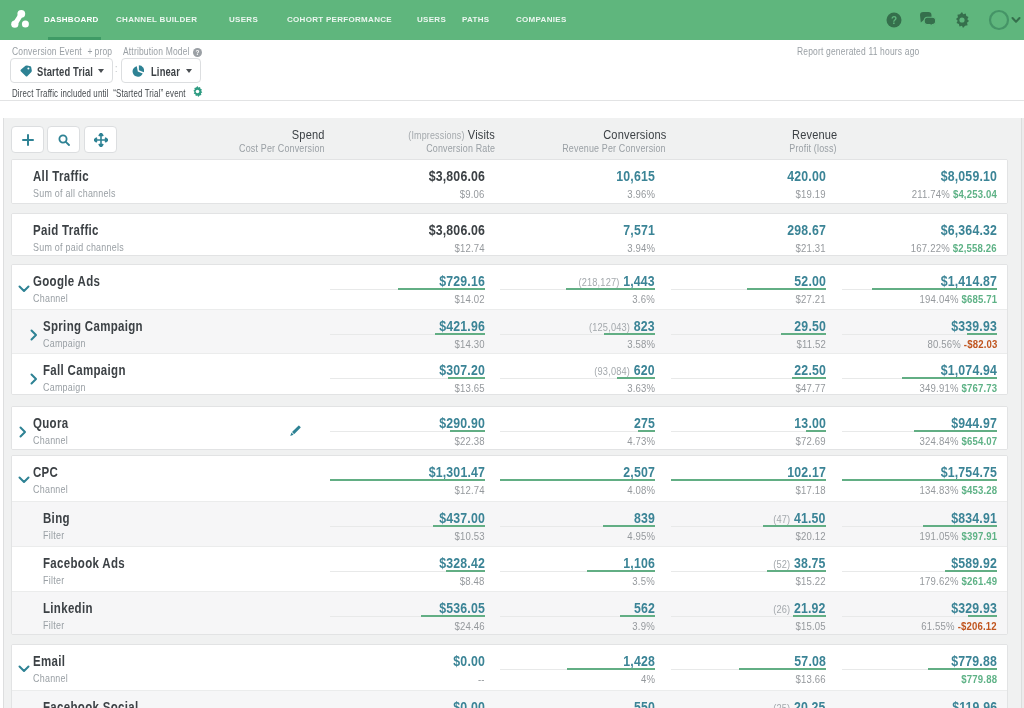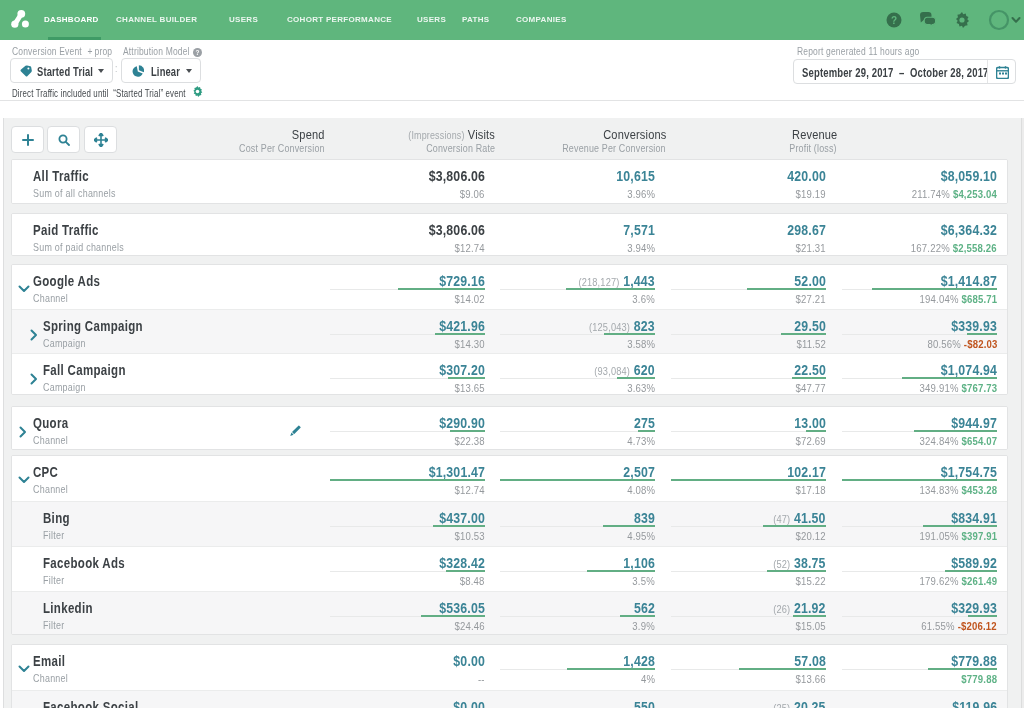--- a/index.html
+++ b/index.html
@@ -123,33 +123,20 @@
     </svg>
     <span class="ddt" style="left:29px">Linear</span>
     <span class="caret" style="left:64px"></span>
   </div>
   <span class="dtx">Direct Traffic included until &nbsp;“Started Trial” event</span>
   <svg class="abs" style="left:192px;top:46px" width="11" height="11" viewBox="0 0 16 16">
     <path fill="#2f9c82" d="M8 0l1.2 2.2 2.5-.6.6 2.5L14.5 5 13.3 7.2 15 9l-2 1.7.6 2.5-2.5.6L9 16l-1-2.2-2.5.6-.6-2.5L2.5 11l1.2-2.2L2 7l2-1.7-.6-2.5 2.5-.6z"></path>
     <circle cx="8" cy="8" r="2.6" fill="#fff"></circle>
   </svg>
   <span class="rep">Report generated 11 hours ago</span>
-  <div class="datebox">
-    <span class="txt">September 29, 2017&nbsp; – &nbsp;October 28, 2017</span>
-    <div class="sep"></div>
-    <svg class="abs" style="left:202px;top:6px" width="13" height="13" viewBox="0 0 13 13">
-      <rect x="0.5" y="1.5" width="12" height="11" rx="1.5" fill="none" stroke="#2e8294" stroke-width="1.6"></rect>
-      <line x1="0.5" y1="4.8" x2="12.5" y2="4.8" stroke="#2e8294" stroke-width="1.4"></line>
-      <line x1="3.5" y1="0.2" x2="3.5" y2="2.6" stroke="#2e8294" stroke-width="1.4"></line>
-      <line x1="9.5" y1="0.2" x2="9.5" y2="2.6" stroke="#2e8294" stroke-width="1.4"></line>
-      <rect x="3" y="6.5" width="2" height="2" fill="#2e8294"></rect>
-      <rect x="6" y="6.5" width="2" height="2" fill="#2e8294"></rect>
-      <rect x="9" y="6.5" width="2" height="2" fill="#2e8294"></rect>
-    </svg>
-  </div>
 </div>
 <div class="tablearea">
   <div class="grayback"></div>
   <div class="sbar"></div>
   <div class="btn" style="left:11px">
     <svg class="abs" style="left:10px;top:7px" width="12" height="12" viewBox="0 0 12 12">
       <line x1="6" y1="1" x2="6" y2="11" stroke="#2e8294" stroke-width="2" stroke-linecap="round"></line>
       <line x1="1" y1="6" x2="11" y2="6" stroke="#2e8294" stroke-width="2" stroke-linecap="round"></line>
     </svg>
   </div>

